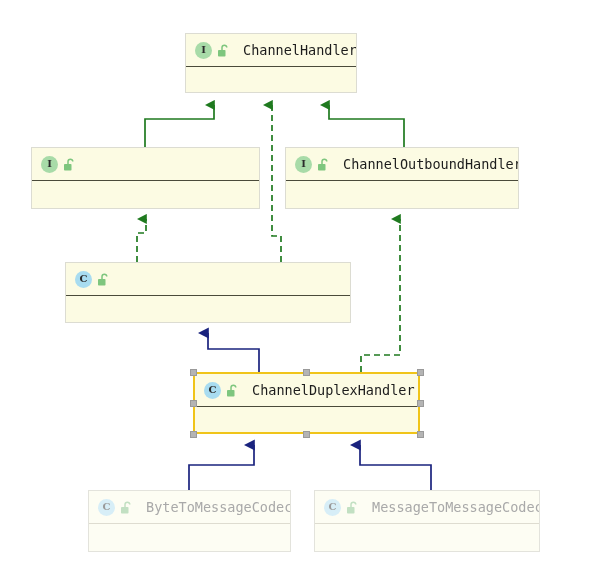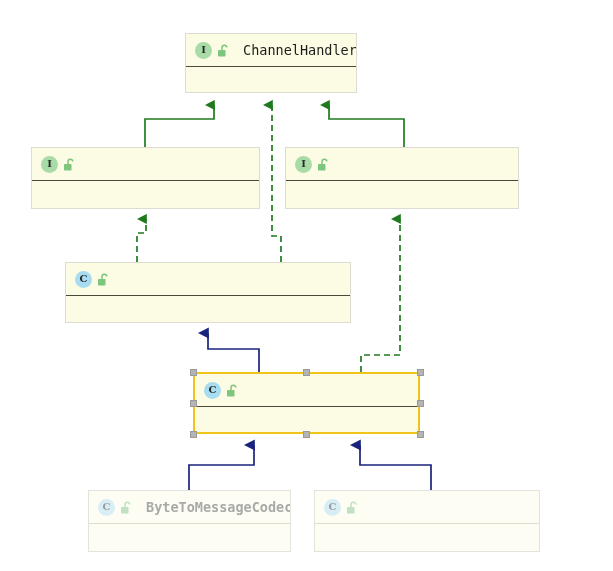--- a/index.html
+++ b/index.html
@@ -96,21 +96,20 @@
   }
   .node-title {
     margin-left: 13px;
     font-size: 13.5px;
     color: #1c1c1c;
     letter-spacing: 0px;
     font-family: "DejaVu Sans Mono", monospace;
   }
   .uml-node.faded .node-title {
     color: #a9a9a9;
-    font-weight: bold;
   }
   .sel-handle {
     position: absolute;
     width: 7px;
     height: 7px;
     background: #b4b4b4;
     border: 1px solid #9a9a9a;
     box-sizing: border-box;
     z-index: 8;
   }
@@ -176,20 +175,21 @@
 
   <div class="uml-node" style="left:285px; top:147px; width:234px; height:62px;">
     <div class="node-header">
       <span class="icon-stereotype">I</span>
       <span class="icon-lock">
         <svg width="13" height="14" viewBox="0 0 13 14" xmlns="http://www.w3.org/2000/svg">
           <path d="M5 6 V3.6 a2.4 2.4 0 0 1 4.8 0" fill="none" stroke="#7ec67e" stroke-width="1.5"></path>
           <rect x="1" y="6" width="7.5" height="6.5" rx="0.8" fill="#7ec67e"></rect>
         </svg>
       </span>
+      <span class="node-title">ChannelOutboundHandler</span>
     </div>
     <div class="node-body"></div>
   </div>
 
   <div class="uml-node" style="left:65px; top:262px; width:286px; height:61px;">
     <div class="node-header">
       <span class="icon-stereotype cls">C</span>
       <span class="icon-lock">
         <svg width="13" height="14" viewBox="0 0 13 14" xmlns="http://www.w3.org/2000/svg">
           <path d="M5 6 V3.6 a2.4 2.4 0 0 1 4.8 0" fill="none" stroke="#7ec67e" stroke-width="1.5"></path>
@@ -202,20 +202,21 @@
 
   <div class="uml-node selected" style="left:193px; top:372px; width:227px; height:62px;">
     <div class="node-header">
       <span class="icon-stereotype cls">C</span>
       <span class="icon-lock">
         <svg width="13" height="14" viewBox="0 0 13 14" xmlns="http://www.w3.org/2000/svg">
           <path d="M5 6 V3.6 a2.4 2.4 0 0 1 4.8 0" fill="none" stroke="#7ec67e" stroke-width="1.5"></path>
           <rect x="1" y="6" width="7.5" height="6.5" rx="0.8" fill="#7ec67e"></rect>
         </svg>
       </span>
+      <span class="node-title">ChannelDuplexHandler</span>
     </div>
     <div class="node-body"></div>
   </div>
 
   <div class="uml-node faded" style="left:88px; top:490px; width:203px; height:62px;">
     <div class="node-header">
       <span class="icon-stereotype cls">C</span>
       <span class="icon-lock">
         <svg width="13" height="14" viewBox="0 0 13 14" xmlns="http://www.w3.org/2000/svg">
           <path d="M5 6 V3.6 a2.4 2.4 0 0 1 4.8 0" fill="none" stroke="#c2e0c2" stroke-width="1.5"></path>
@@ -229,20 +230,21 @@
 
   <div class="uml-node faded" style="left:314px; top:490px; width:226px; height:62px;">
     <div class="node-header">
       <span class="icon-stereotype cls">C</span>
       <span class="icon-lock">
         <svg width="13" height="14" viewBox="0 0 13 14" xmlns="http://www.w3.org/2000/svg">
           <path d="M5 6 V3.6 a2.4 2.4 0 0 1 4.8 0" fill="none" stroke="#c2e0c2" stroke-width="1.5"></path>
           <rect x="1" y="6" width="7.5" height="6.5" rx="0.8" fill="#c2e0c2"></rect>
         </svg>
       </span>
+      <span class="node-title">MessageToMessageCodec</span>
     </div>
     <div class="node-body"></div>
   </div>
 
   <div class="sel-handle" style="left:190px; top:369px;"></div>
   <div class="sel-handle" style="left:303px; top:369px;"></div>
   <div class="sel-handle" style="left:417px; top:369px;"></div>
   <div class="sel-handle" style="left:190px; top:400px;"></div>
   <div class="sel-handle" style="left:417px; top:400px;"></div>
   <div class="sel-handle" style="left:190px; top:431px;"></div>

